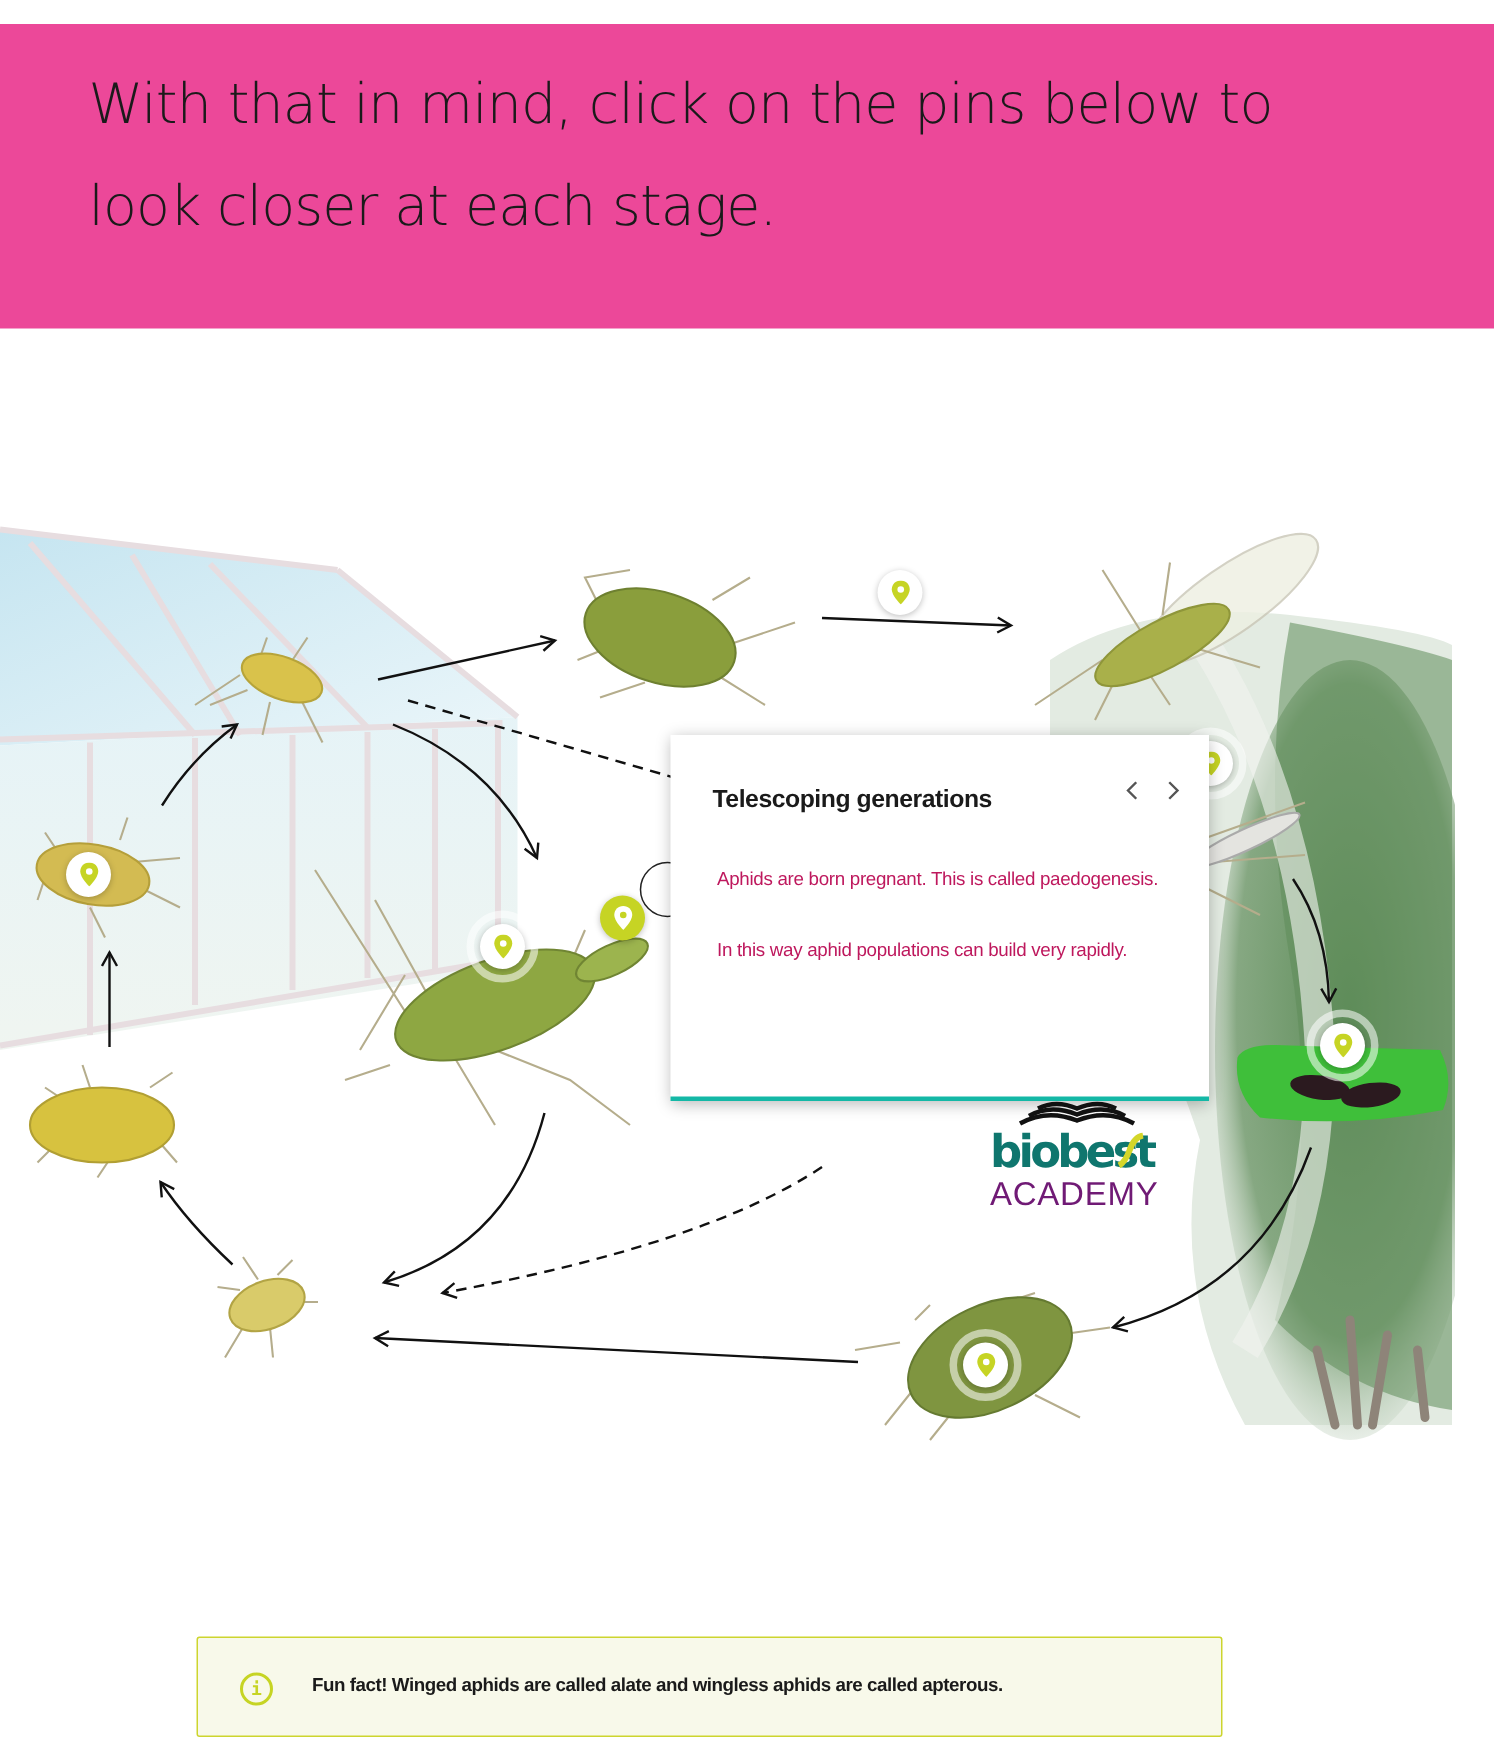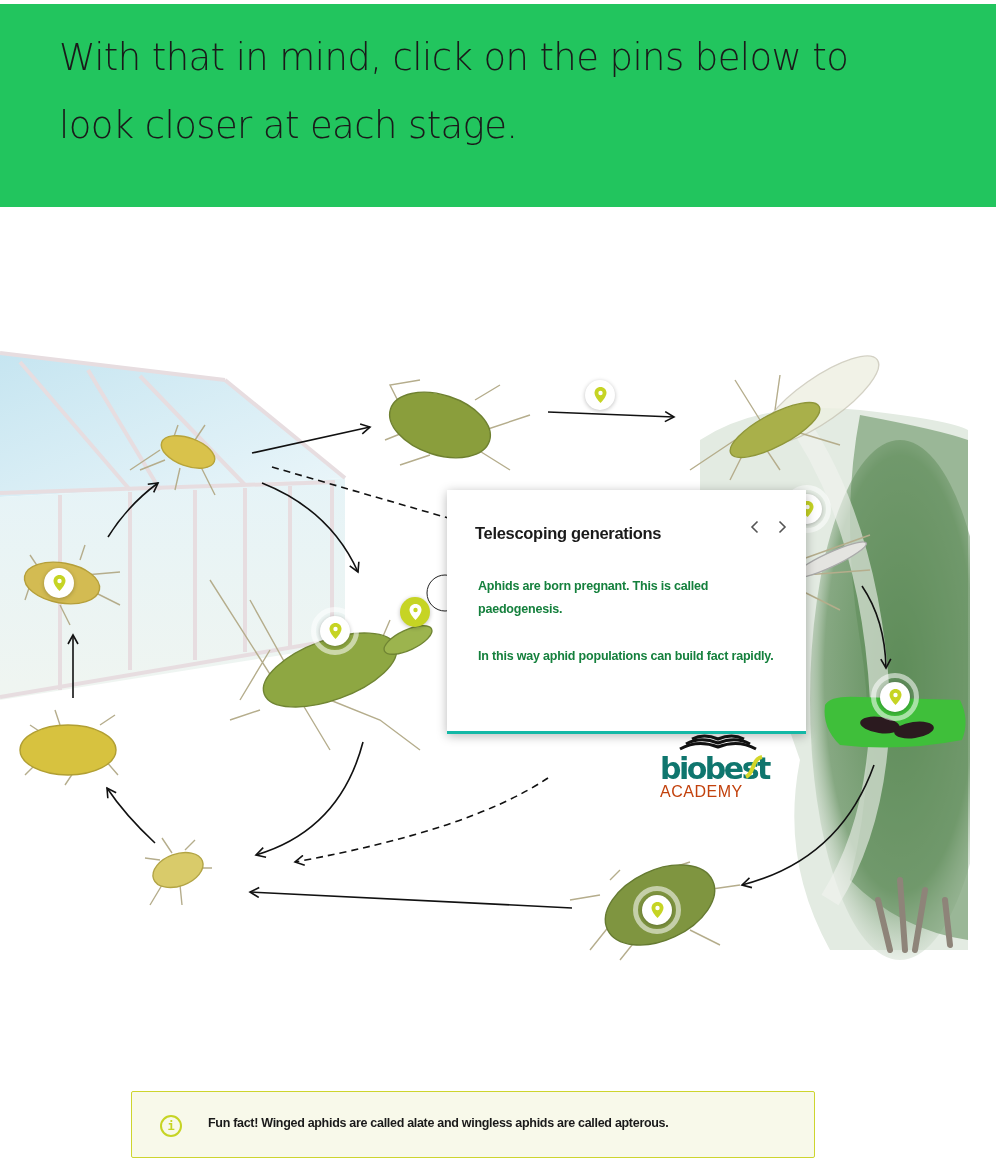--- a/index.html
+++ b/index.html
@@ -1,21 +1,21 @@
 <!DOCTYPE html>
 <html><head>
   <meta charset="utf-8">
   <style>
     * { box-sizing: border-box; margin: 0; padding: 0; }
     html, body { width: 996px; height: 1166px; background: #ffffff; overflow: hidden; }
     body { font-family: "Liberation Sans", "DejaVu Sans", sans-serif; position: relative; }
 
     .header-block {
-      position: absolute; left: 0; top: 4px; width: 996px; height: 203px;
-      background: #22c55e;
+      position: absolute; left: 0; top: 16px; width: 996px; height: 203px;
+      background: #ec4899;
     }
     .header-text {
       position: absolute; left: 59px; top: 20px; width: 820px;
       font-family: "DejaVu Sans", sans-serif;
       font-weight: 200;
       font-size: 37px; line-height: 68px; color: #1a1a1a;
       letter-spacing: -0.6px;
       font-stretch: condensed;
     }
 
@@ -48,33 +48,33 @@
       position: absolute; left: 28px; top: 34px;
       font-size: 16.5px; font-weight: 700; color: #1a1a1a; letter-spacing: -0.3px;
     }
     .popup-nav { position: absolute; right: 16px; top: 28px; display: flex; gap: 12px; }
     .popup-nav-btn {
       width: 16px; height: 18px; display: flex; align-items: center; justify-content: center;
       color: #555; cursor: pointer;
     }
     .popup-body { position: absolute; left: 31px; top: 85px; width: 300px; }
     .popup-body p {
-      font-size: 12.5px; line-height: 23px; color: #15803d; font-weight: 700; letter-spacing: -0.2px;
+      font-size: 12.5px; line-height: 23px; color: #be185d; font-weight: 400; letter-spacing: -0.2px;
       margin-bottom: 24px;
     }
 
     .logo { position: absolute; left: 656px; top: 733px; width: 130px; height: 72px; }
     .logo-word {
       position: absolute; left: 4px; top: 18px;
       font-family: "DejaVu Sans", sans-serif; font-weight: 900; font-size: 30px;
       letter-spacing: -2.5px; color: #0f766e;
     }
     .logo-academy {
       position: absolute; left: 4px; top: 50px;
-      font-family: "Liberation Sans", sans-serif; font-size: 16px; letter-spacing: 0.5px; color: #c2410c;
+      font-family: "Liberation Sans", sans-serif; font-size: 22px; letter-spacing: 0.5px; color: #701a75;
     }
 
     .fun-fact {
       position: absolute; left: 131px; top: 1091px; width: 684px; height: 67px;
       background: #f8f9ea; border: 1px solid #cdd52e; border-radius: 2px;
     }
     .fun-fact-icon {
       position: absolute; left: 28px; top: 23px; width: 22px; height: 22px;
       border: 2px solid #c6d424; border-radius: 50%;
       display: flex; align-items: center; justify-content: center;
@@ -267,21 +267,21 @@
         </svg>
     </div>
     <div class="popup-nav-btn">
       <svg width="9" height="14" viewBox="0 0 9 14">
           <path d="M1.5 1.5 L7 7 L1.5 12.5" fill="none" stroke="#555" stroke-width="1.6"></path>
         </svg>
     </div>
   </div>
   <div class="popup-body">
     <p>Aphids are born pregnant. This is called paedogenesis.</p>
-    <p>In this way aphid populations can build fact rapidly.</p>
+    <p>In this way aphid populations can build very rapidly.</p>
   </div>
 </div>
 
 <div class="logo">
   <svg width="80" height="20" viewBox="0 0 80 20" style="position:absolute; left:22px; top:0;">
     <path d="M2 16 Q20 6 40 14 Q60 6 78 16" fill="none" stroke="#111" stroke-width="3"></path>
     <path d="M8 11 Q22 3 40 10 Q58 3 72 11" fill="none" stroke="#111" stroke-width="3"></path>
     <path d="M14 6 Q26 0 40 6 Q54 0 66 6" fill="none" stroke="#111" stroke-width="3"></path>
   </svg>
   <div class="logo-word">biobest</div>

